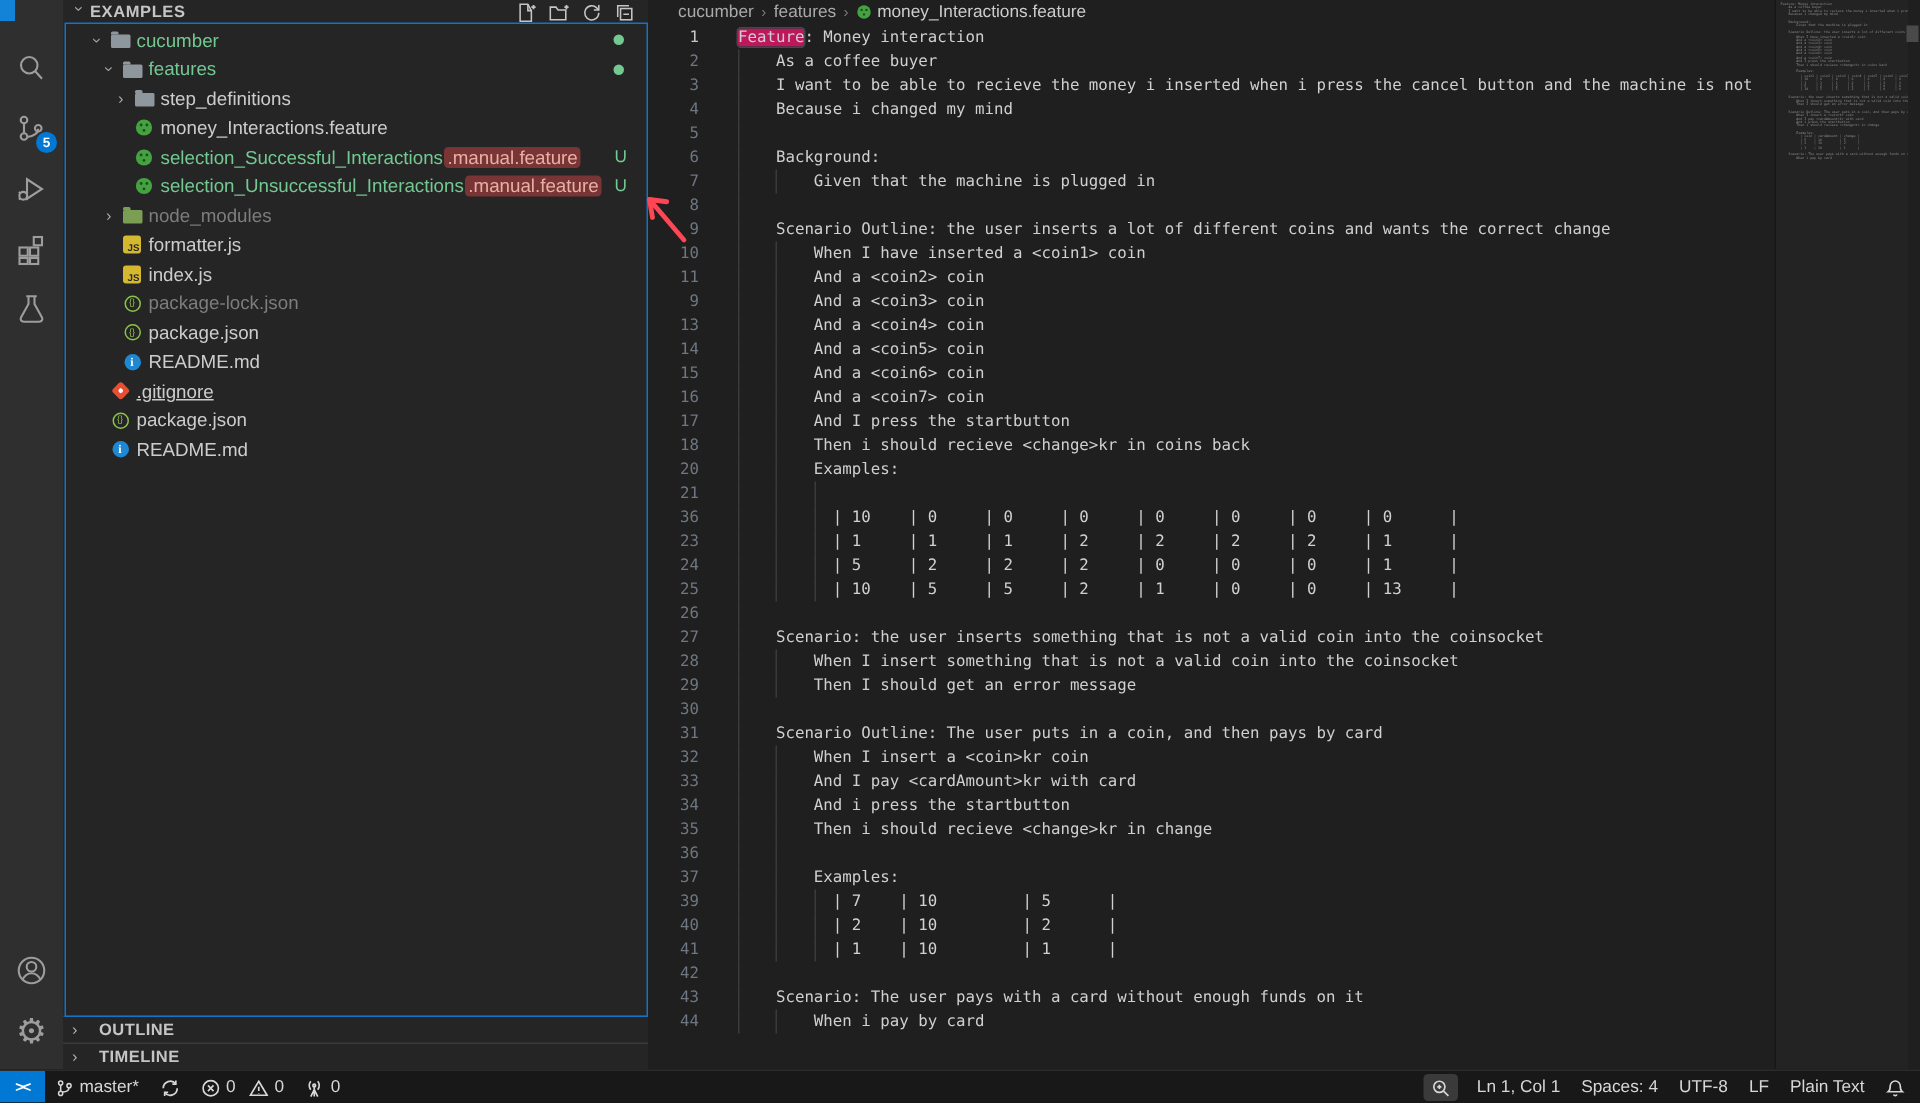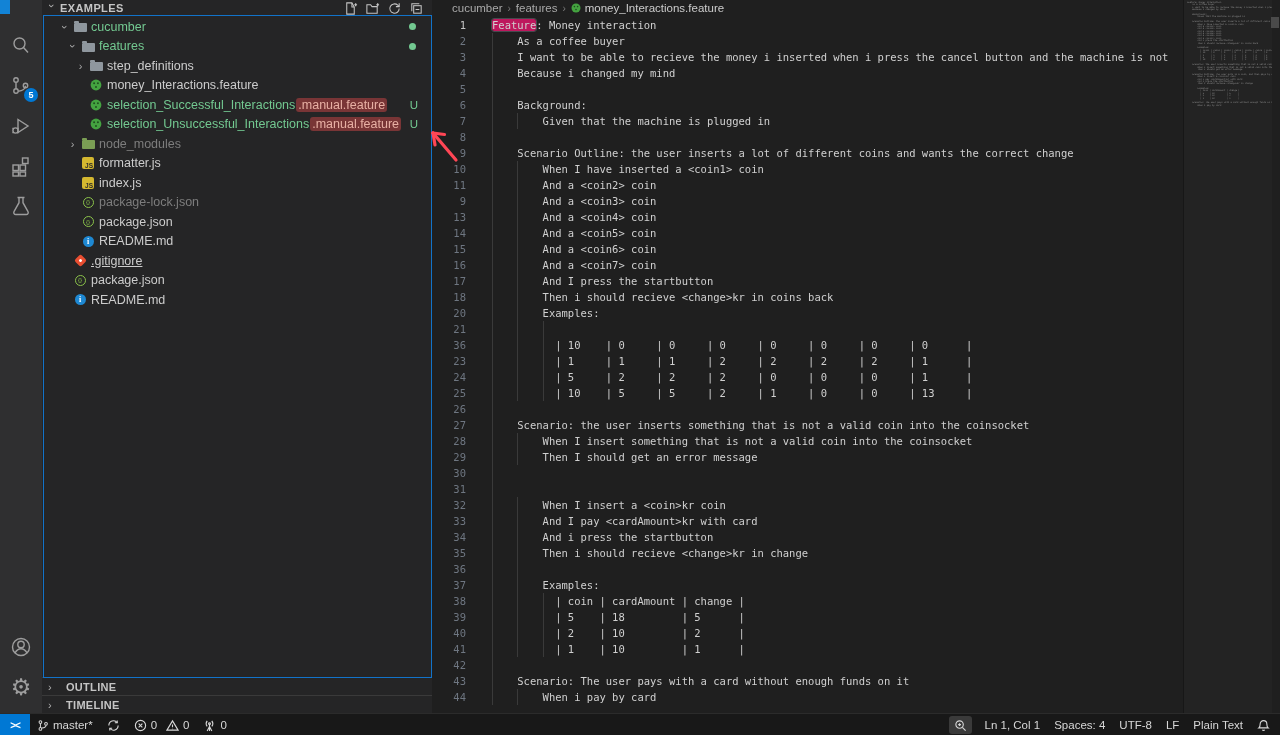--- a/index.html
+++ b/index.html
@@ -334,29 +334,28 @@
         <div class="cl"><span class="num">21</span><span class="guide" style="left: calc(0ch + 60px);"></span><span class="guide" style="left: calc(4ch + 60px);"></span><span class="guide" style="left: calc(8ch + 60px);"></span></div>
         <div class="cl"><span class="num">36</span><span class="guide" style="left: calc(0ch + 60px);"></span><span class="guide" style="left: calc(4ch + 60px);"></span><span class="guide" style="left: calc(8ch + 60px);"></span><span>          | 10    | 0     | 0     | 0     | 0     | 0     | 0     | 0      |</span></div>
         <div class="cl"><span class="num">23</span><span class="guide" style="left: calc(0ch + 60px);"></span><span class="guide" style="left: calc(4ch + 60px);"></span><span class="guide" style="left: calc(8ch + 60px);"></span><span>          | 1     | 1     | 1     | 2     | 2     | 2     | 2     | 1      |</span></div>
         <div class="cl"><span class="num">24</span><span class="guide" style="left: calc(0ch + 60px);"></span><span class="guide" style="left: calc(4ch + 60px);"></span><span class="guide" style="left: calc(8ch + 60px);"></span><span>          | 5     | 2     | 2     | 2     | 0     | 0     | 0     | 1      |</span></div>
         <div class="cl"><span class="num">25</span><span class="guide" style="left: calc(0ch + 60px);"></span><span class="guide" style="left: calc(4ch + 60px);"></span><span class="guide" style="left: calc(8ch + 60px);"></span><span>          | 10    | 5     | 5     | 2     | 1     | 0     | 0     | 13     |</span></div>
         <div class="cl"><span class="num">26</span><span class="guide" style="left: calc(0ch + 60px);"></span><span></span></div>
         <div class="cl"><span class="num">27</span><span class="guide" style="left: calc(0ch + 60px);"></span><span>    Scenario: the user inserts something that is not a valid coin into the coinsocket</span></div>
         <div class="cl"><span class="num">28</span><span class="guide" style="left: calc(0ch + 60px);"></span><span class="guide" style="left: calc(4ch + 60px);"></span><span>        When I insert something that is not a valid coin into the coinsocket</span></div>
         <div class="cl"><span class="num">29</span><span class="guide" style="left: calc(0ch + 60px);"></span><span class="guide" style="left: calc(4ch + 60px);"></span><span>        Then I should get an error message</span></div>
         <div class="cl"><span class="num">30</span><span class="guide" style="left: calc(0ch + 60px);"></span><span></span></div>
-        <div class="cl"><span class="num">31</span><span class="guide" style="left: calc(0ch + 60px);"></span></div>
+        <div class="cl"><span class="num">31</span><span class="guide" style="left: calc(0ch + 60px);"></span><span>    Scenario Outline: The user puts in a coin, and then pays by card</span></div>
         <div class="cl"><span class="num">32</span><span class="guide" style="left: calc(0ch + 60px);"></span><span class="guide" style="left: calc(4ch + 60px);"></span><span>        When I insert a &lt;coin&gt;kr coin</span></div>
         <div class="cl"><span class="num">33</span><span class="guide" style="left: calc(0ch + 60px);"></span><span class="guide" style="left: calc(4ch + 60px);"></span><span>        And I pay &lt;cardAmount&gt;kr with card</span></div>
         <div class="cl"><span class="num">34</span><span class="guide" style="left: calc(0ch + 60px);"></span><span class="guide" style="left: calc(4ch + 60px);"></span><span>        And i press the startbutton</span></div>
         <div class="cl"><span class="num">35</span><span class="guide" style="left: calc(0ch + 60px);"></span><span class="guide" style="left: calc(4ch + 60px);"></span><span>        Then i should recieve &lt;change&gt;kr in change</span></div>
         <div class="cl"><span class="num">36</span><span class="guide" style="left: calc(0ch + 60px);"></span><span class="guide" style="left: calc(4ch + 60px);"></span><span></span></div>
         <div class="cl"><span class="num">37</span><span class="guide" style="left: calc(0ch + 60px);"></span><span class="guide" style="left: calc(4ch + 60px);"></span><span>        Examples:</span></div>
-        <div class="cl"><span class="num">38</span><span class="guide" style="left: calc(0ch + 60px);"></span><span class="guide" style="left: calc(4ch + 60px);"></span><span class="guide" style="left: calc(8ch + 60px);"></span><span>          | coin | cardAmount | change |</span></div>
-        <div class="cl"><span class="num">39</span><span class="guide" style="left: calc(0ch + 60px);"></span><span class="guide" style="left: calc(4ch + 60px);"></span><span class="guide" style="left: calc(8ch + 60px);"></span><span>          | 5    | 18         | 5      |</span></div>
+        <div class="cl"><span class="num">39</span><span class="guide" style="left: calc(0ch + 60px);"></span><span class="guide" style="left: calc(4ch + 60px);"></span><span class="guide" style="left: calc(8ch + 60px);"></span><span>          | 7    | 10         | 5      |</span></div>
         <div class="cl"><span class="num">40</span><span class="guide" style="left: calc(0ch + 60px);"></span><span class="guide" style="left: calc(4ch + 60px);"></span><span class="guide" style="left: calc(8ch + 60px);"></span><span>          | 2    | 10         | 2      |</span></div>
         <div class="cl"><span class="num">41</span><span class="guide" style="left: calc(0ch + 60px);"></span><span class="guide" style="left: calc(4ch + 60px);"></span><span class="guide" style="left: calc(8ch + 60px);"></span><span>          | 1    | 10         | 1      |</span></div>
         <div class="cl"><span class="num">42</span><span class="guide" style="left: calc(0ch + 60px);"></span><span></span></div>
         <div class="cl"><span class="num">43</span><span class="guide" style="left: calc(0ch + 60px);"></span><span>    Scenario: The user pays with a card without enough funds on it</span></div>
         <div class="cl"><span class="num">44</span><span class="guide" style="left: calc(0ch + 60px);"></span><span class="guide" style="left: calc(4ch + 60px);"></span><span>        When i pay by card</span></div>
       </div>
     <div id="minimap">
         <pre>Feature: Money interaction
     As a coffee buyer
     I want to be able to recieve the money i inserted when i press the cancel button and the machine is not 

